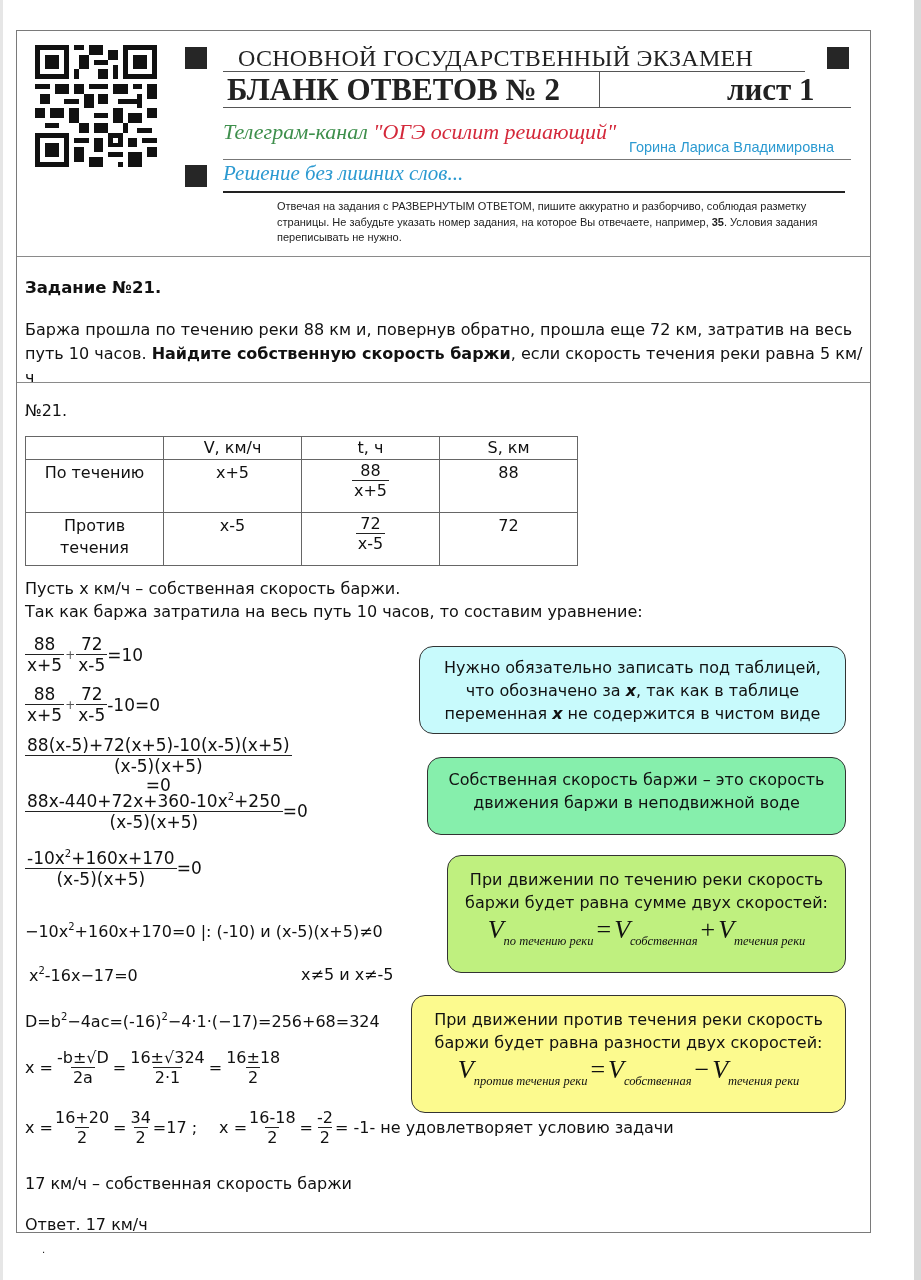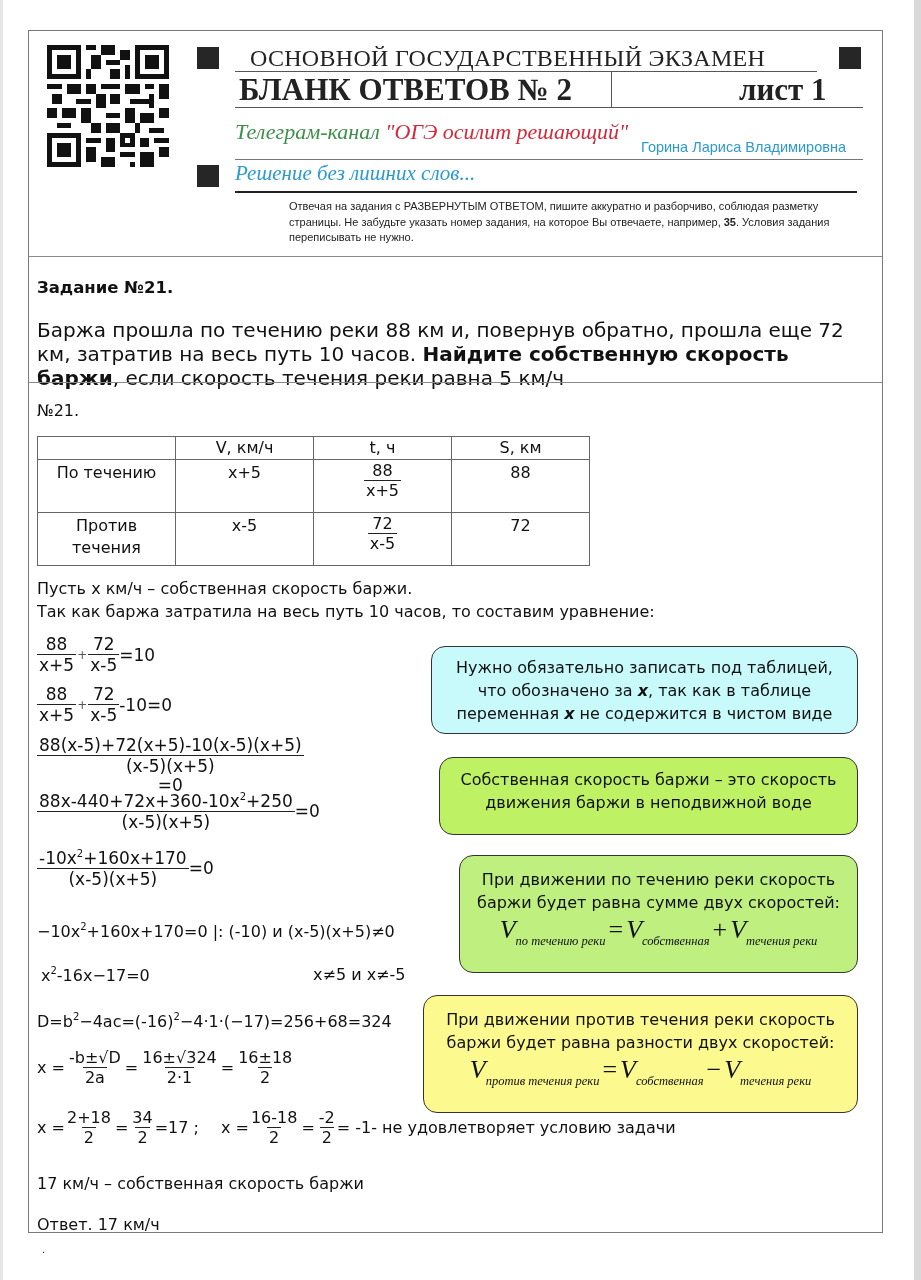--- a/index.html
+++ b/index.html
@@ -2,21 +2,21 @@
 <html><head>
 <meta charset="utf-8">
 <style>
   html, body { margin: 0; padding: 0; }
   body {
     width: 921px; height: 1280px; background: #ffffff; position: relative; overflow: hidden;
     font-family: "DejaVu Sans", sans-serif; color: #111;
   }
   .edge-strip { position: absolute; right: 0; top: 0; width: 7px; height: 1280px; background: #d9d9d9; }
   .edge-strip-l { position: absolute; left: 0; top: 0; width: 3px; height: 1280px; background: #e6e6e6; }
-  .page { position: absolute; left: 28px; top: 30px; width: 855px; height: 1203px; border: 1.5px solid #7a7a7a; box-sizing: border-box; }
+  .page { position: absolute; left: 16px; top: 30px; width: 855px; height: 1203px; border: 1.5px solid #7a7a7a; box-sizing: border-box; }
   .divider { position: absolute; left: 0; width: 100%; height: 0; border-top: 1.5px solid #8a8a8a; }
 
   
   .qr { position: absolute; left: 18px; top: 14px; width: 122px; height: 122px; }
   .marker { position: absolute; width: 22px; height: 22px; background: #262626; }
   .h-exam { position: absolute; left: 221px; top: 14px; font-family: "Liberation Serif", serif; font-size: 24px; letter-spacing: 0.3px; color: #222; }
   .h-line1 { position: absolute; left: 206px; top: 40px; width: 582px; border-top: 1.5px solid #555; }
   .h-blank { position: absolute; left: 210px; top: 41px; font-family: "Liberation Serif", serif; font-weight: bold; font-size: 31px; color: #222; }
   .h-vsep { position: absolute; left: 582px; top: 40px; height: 36px; border-left: 1.5px solid #555; }
   .h-sheet { position: absolute; left: 666px; top: 41px; font-family: "Liberation Serif", serif; font-weight: bold; font-size: 31px; color: #222; margin-left: 44px; }
@@ -26,21 +26,21 @@
   .h-tg .r { color: #d4283a; }
   .h-author { position: absolute; left: 612px; top: 108px; font-family: "Liberation Sans", sans-serif; font-size: 14.5px; color: #2c9ad1; }
   .h-line3 { position: absolute; left: 206px; top: 128px; width: 628px; border-top: 1.5px solid #777; }
   .h-motto { position: absolute; left: 206px; top: 130px; font-family: "Liberation Serif", serif; font-style: italic; font-size: 21px; color: #2c9ad1; }
   .h-line4 { position: absolute; left: 206px; top: 160px; width: 622px; border-top: 2px solid #222; }
   .h-instr { position: absolute; left: 260px; top: 168px; width: 570px; font-family: "Liberation Sans", sans-serif; font-size: 11px; line-height: 15.5px; color: #222; }
   .h-instr b { font-weight: bold; }
 
   
   .task-title { position: absolute; left: 8px; top: 247px; font-weight: bold; font-size: 16.5px; }
-  .task-text { position: absolute; left: 8px; top: 287px; width: 840px; font-size: 20px; line-height: 24px; }
+  .task-text { position: absolute; left: 8px; top: 287px; width: 840px; font-size: 16px; line-height: 24px; }
 
   
   .sol-num { position: absolute; left: 8px; top: 370px; font-size: 16px; }
   table.vt { position: absolute; left: 8px; top: 405px; border-collapse: collapse; font-size: 16px; }
   table.vt td { border: 1.2px solid #666; text-align: center; vertical-align: top; padding: 0; }
   table.vt tr.hd td { height: 22px; line-height: 22px; }
   table.vt tr.r1 td, table.vt tr.r2 td { height: 50px; padding-top: 2px; }
   .c0 { width: 137px; } .c1 { width: 137px; } .c2 { width: 137px; } .c3 { width: 137px; }
   .cell-text { line-height: 22px; }
 
@@ -50,21 +50,21 @@
 
   .line { position: absolute; left: 8px; font-size: 16px; white-space: nowrap; }
   .eq { position: absolute; left: 8px; font-size: 17px; white-space: nowrap; display: flex; align-items: center; }
   .eq .op { margin: 0 2px; }
   .eq .op-s { margin: 0 1px; font-size: 12px; color: #555; }
   sup { font-size: 10px; vertical-align: 7px; }
 
   
   .note { position: absolute; border: 1.5px solid #333; border-radius: 14px; box-sizing: border-box; text-align: center; font-size: 16px; line-height: 23px; color: #111; }
   .note.blue { background: #c8fafc; }
-  .note.pink { background: #bef264; }
+  .note.pink { background: #86efac; }
   .note.green { background: #bff07f; }
   .note.yellow { background: #fcfa8e; }
   .formula { font-family: "Liberation Serif", serif; font-style: italic; font-size: 26px; margin-top: 4px; white-space: nowrap; }
   .formula sub { font-size: 12.5px; vertical-align: -7px; }
   .formula .sp { font-style: normal; margin: 0 3px; }
   .dot { position: absolute; left: 42px; top: 1244px; font-size: 10px; }
 </style>
 </head>
 <body>
 
@@ -288,21 +288,21 @@
     <span class="op">=</span>
     <span class="frac">
         <span class="num">16±18</span>
         <span class="den">2</span>
       </span>
   </div>
 
   <div class="eq" style="top:1078px; font-size:16px;">
     <span>x =</span>
     <span class="frac">
-        <span class="num">2+18</span>
+        <span class="num">16+20</span>
         <span class="den">2</span>
       </span>
     <span class="op">=</span>
     <span class="frac">
         <span class="num">34</span>
         <span class="den">2</span>
       </span>
     <span style="margin-right:22px;">=17 ;</span>
     <span>x =</span>
     <span class="frac">

